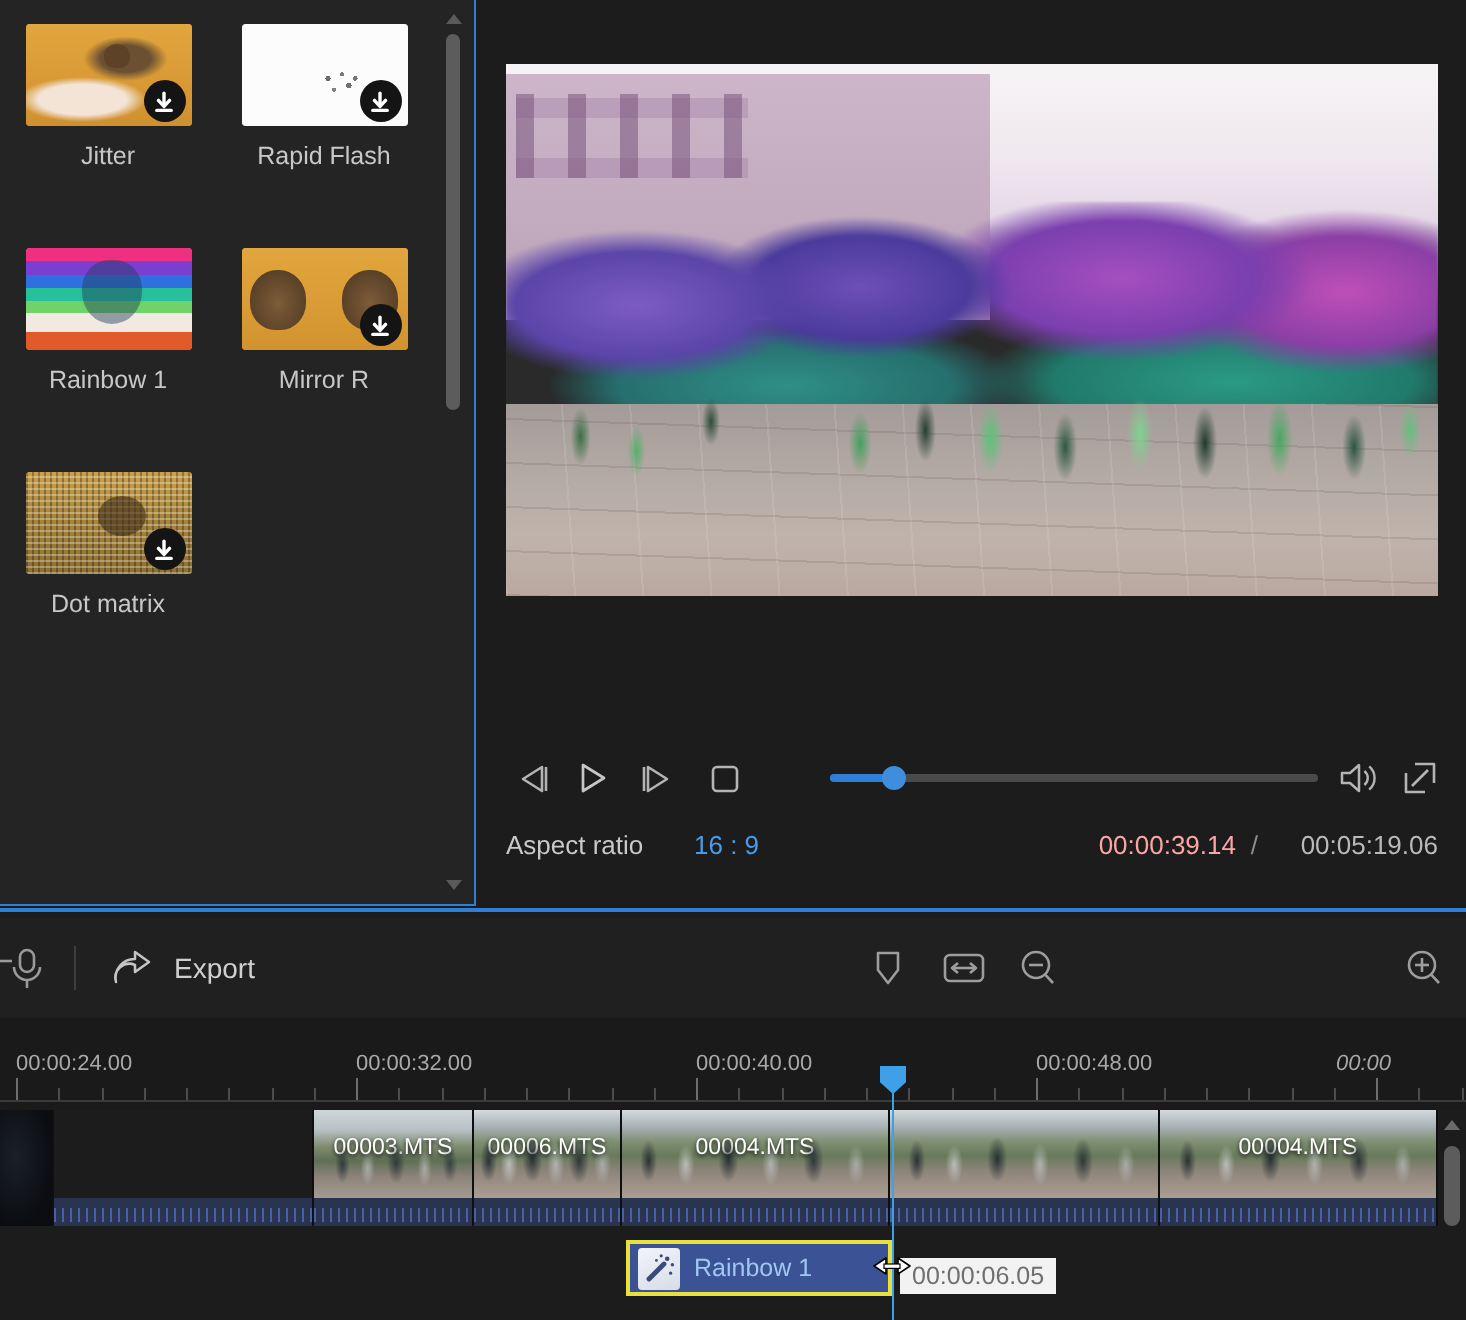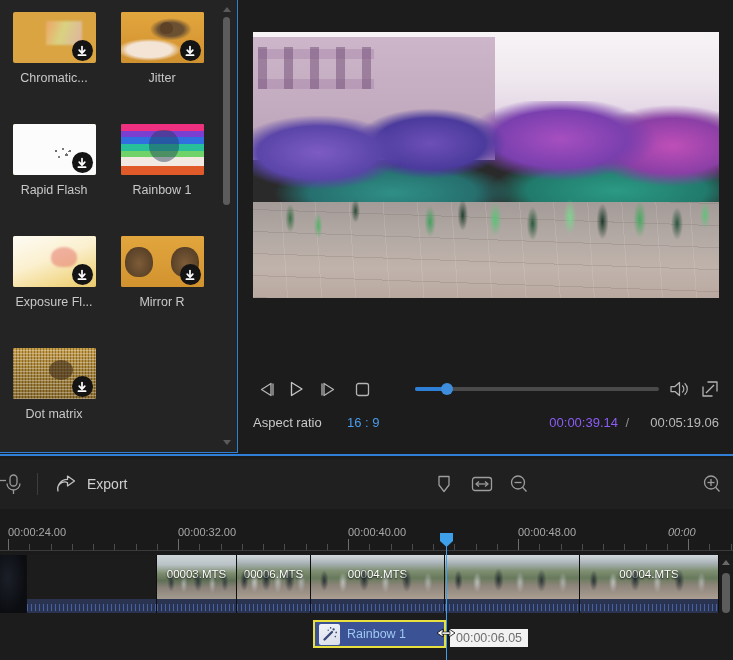--- a/index.html
+++ b/index.html
@@ -211,21 +211,21 @@
   #vol-wrap { position: absolute; left: 162px; top: 13px; width: 244px; height: 4px; cursor: pointer; }
   #vol-track { position: absolute; inset: 0; background: #4a4a4a; border-radius: 2px; }
   #vol-fill { position: absolute; left: 0; top: 0; height: 4px; width: 13%; background: #2f7fd6; border-radius: 2px; }
   #vol-knob {
     position: absolute; left: 13%; top: -4px; width: 12px; height: 12px;
     margin-left: -6px; border-radius: 50%; background: #3f8ddd; cursor: pointer;
   }
   #info-row { position: absolute; left: 14px; top: 413px; width: 466px; height: 22px; }
   #aspect-label { position: absolute; left: 0; top: 2px; font-size: 13px; color: #c9c9c9; }
   #aspect-value { position: absolute; left: 94px; top: 2px; font-size: 13px; color: #4a9bea; cursor: pointer; }
-  #time-cur { position: absolute; right: 101px; top: 2px; font-size: 13px; color: #8b5cf6; }
+  #time-cur { position: absolute; right: 101px; top: 2px; font-size: 13px; color: #fca5a5; }
   #time-sep { position: absolute; right: 90px; top: 2px; font-size: 13px; color: #8e8e8e; }
   #time-total { position: absolute; right: 0; top: 2px; font-size: 13px; color: #b9b9b9; }
 
   
   #timeline-accent { position: absolute; left: 0; top: 454px; width: 733px; height: 2px; background: #2f7fd6; }
   #toolbar { position: absolute; left: 0; top: 459px; width: 733px; height: 50px; background: #202020; }
   #mic-icon { position: absolute; left: -4px; top: 12px; width: 28px; height: 26px; cursor: pointer; }
   #tb-divider { position: absolute; left: 37px; top: 14px; width: 1px; height: 22px; background: #3d3d3d; }
   #export-btn {
     position: absolute; left: 55px; top: 11px; height: 28px;
@@ -324,33 +324,20 @@
   #tl-sb-arrow i { width: 0; height: 0; border-left: 4px solid transparent; border-right: 4px solid transparent; border-bottom: 5px solid #6a6a6a; }
   #tl-sb-thumb { position: absolute; left: 3px; top: 18px; width: 8px; height: 40px; background: #5c5c5c; border-radius: 4px; cursor: pointer; }
 </style>
 </head>
 <body>
 
 <div id="app">
 
   <div id="effects-panel">
     <div id="effects-grid">
-        <div class="fx-cell">
-          <div class="fx-thumb">
-            <div class="th-chromatic" style="position: absolute; inset: 0px;"></div>
-            <div class="fx-dl">
-              <svg width="12" height="12" viewBox="0 0 12 12">
-                <line x1="6" y1="1.6" x2="6" y2="7.4" stroke="#fff" stroke-width="1.7" stroke-linecap="round"></line>
-                <path d="M3.2 5.2 L6 8.2 L8.8 5.2" fill="none" stroke="#fff" stroke-width="1.7" stroke-linecap="round" stroke-linejoin="round"></path>
-                <line x1="2.4" y1="10.2" x2="9.6" y2="10.2" stroke="#fff" stroke-width="1.7" stroke-linecap="round"></line>
-              </svg>
-            </div>
-          </div>
-          <div class="fx-label">Chromatic...</div>
-        </div>
         <div class="fx-cell">
           <div class="fx-thumb">
             <div class="th-cat th-cat" style="position: absolute; inset: 0px;"></div>
             <div class="fx-dl">
               <svg width="12" height="12" viewBox="0 0 12 12">
                 <line x1="6" y1="1.6" x2="6" y2="7.4" stroke="#fff" stroke-width="1.7" stroke-linecap="round"></line>
                 <path d="M3.2 5.2 L6 8.2 L8.8 5.2" fill="none" stroke="#fff" stroke-width="1.7" stroke-linecap="round" stroke-linejoin="round"></path>
                 <line x1="2.4" y1="10.2" x2="9.6" y2="10.2" stroke="#fff" stroke-width="1.7" stroke-linecap="round"></line>
               </svg>
             </div>
@@ -368,33 +355,20 @@
               </svg>
             </div>
           </div>
           <div class="fx-label">Rapid Flash</div>
         </div>
         <div class="fx-cell">
           <div class="fx-thumb">
             <div class="th-rainbow" style="position: absolute; inset: 0px;"></div>
           </div>
           <div class="fx-label">Rainbow 1</div>
-        </div>
-        <div class="fx-cell">
-          <div class="fx-thumb">
-            <div class="th-exposure" style="position: absolute; inset: 0px;"></div>
-            <div class="fx-dl">
-              <svg width="12" height="12" viewBox="0 0 12 12">
-                <line x1="6" y1="1.6" x2="6" y2="7.4" stroke="#fff" stroke-width="1.7" stroke-linecap="round"></line>
-                <path d="M3.2 5.2 L6 8.2 L8.8 5.2" fill="none" stroke="#fff" stroke-width="1.7" stroke-linecap="round" stroke-linejoin="round"></path>
-                <line x1="2.4" y1="10.2" x2="9.6" y2="10.2" stroke="#fff" stroke-width="1.7" stroke-linecap="round"></line>
-              </svg>
-            </div>
-          </div>
-          <div class="fx-label">Exposure Fl...</div>
         </div>
         <div class="fx-cell">
           <div class="fx-thumb">
             <div class="th-mirror" style="position: absolute; inset: 0px;"></div>
             <div class="fx-dl">
               <svg width="12" height="12" viewBox="0 0 12 12">
                 <line x1="6" y1="1.6" x2="6" y2="7.4" stroke="#fff" stroke-width="1.7" stroke-linecap="round"></line>
                 <path d="M3.2 5.2 L6 8.2 L8.8 5.2" fill="none" stroke="#fff" stroke-width="1.7" stroke-linecap="round" stroke-linejoin="round"></path>
                 <line x1="2.4" y1="10.2" x2="9.6" y2="10.2" stroke="#fff" stroke-width="1.7" stroke-linecap="round"></line>
               </svg>

